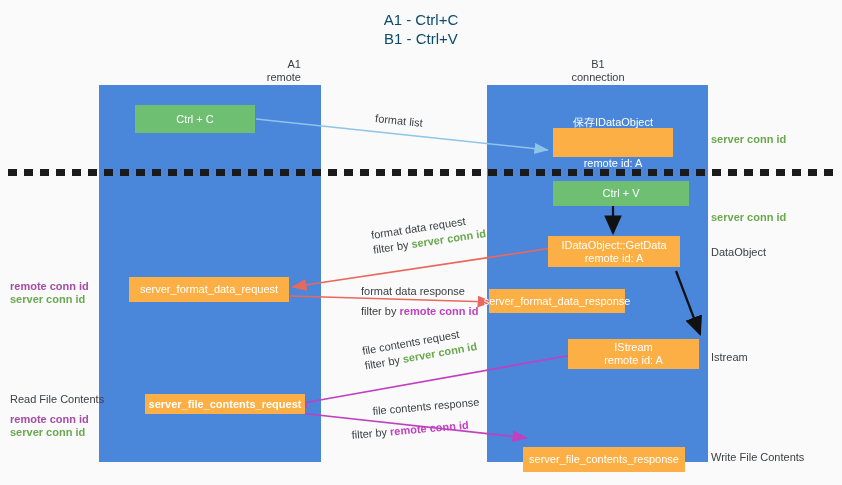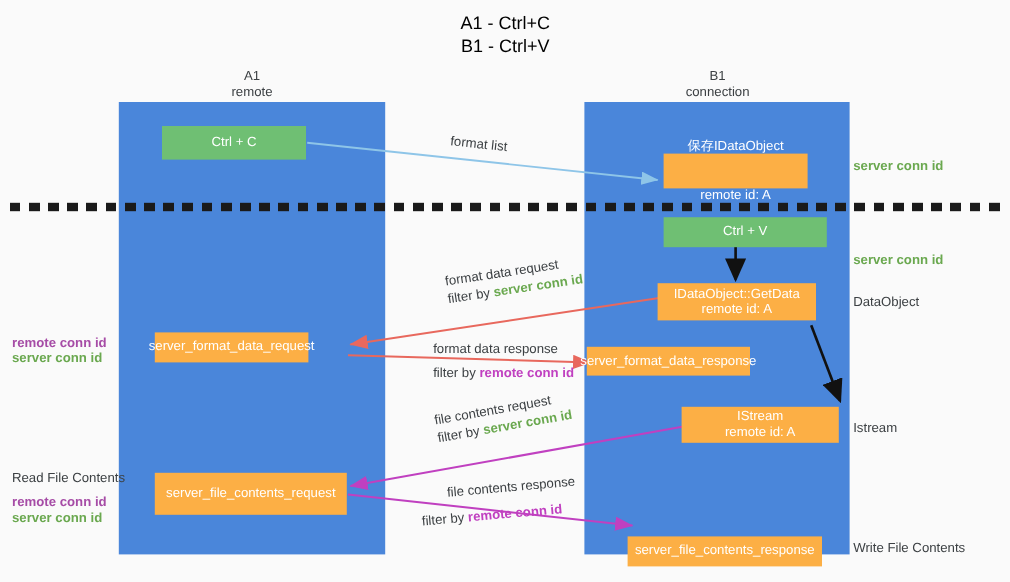--- a/index.html
+++ b/index.html
@@ -7,21 +7,21 @@
     width:842px;height:485px;position:relative;overflow:hidden;
     background:#fafafa;
     font-family:"Liberation Sans","DejaVu Sans",sans-serif;
     color:#3c4043;
   }
   #stage{position:absolute;left:0;top:0;width:842px;height:485px;}
 
   
   .title{
     position:absolute;left:0;top:10px;width:842px;text-align:center;
-    font-size:15px;line-height:19px;color:#000000;
+    font-size:15px;line-height:19px;color:#0c4a6e;
   }
 
   
   .panel{position:absolute;background:#4a86da;}
   .panel-head{
     position:absolute;text-align:center;font-size:11px;line-height:13px;color:#3c4043;
   }
 
   
   .box{
@@ -60,21 +60,21 @@
 </head>
 <body>
 
 <div id="stage">
 
   <div class="title">
     <div>A1 - Ctrl+C</div>
     <div>B1 - Ctrl+V</div>
   </div>
 
-  <div class="panel-head" style="left:119px;top:58px;width:182px;">
+  <div class="panel-head" style="left:119px;top:58px;width:182px;text-align:right;">
     <div>A1</div>
     <div>remote</div>
   </div>
   <div class="panel-head" style="left:507px;top:58px;width:182px;">
     <div>B1</div>
     <div>connection</div>
   </div>
 
   <div class="panel" style="left:99px;top:85px;width:222px;height:377px;"></div>
   <div class="panel" style="left:487px;top:85px;width:221px;height:377px;"></div>
@@ -128,29 +128,29 @@
   <div class="box orange" style="left:548px;top:236px;width:132px;height:31px;">
     <span>IDataObject::GetData</span>
     <span class="l2">remote id: A</span>
   </div>
 
   <div class="box orange" style="left:568px;top:339px;width:131px;height:30px;">
     <span>IStream</span>
     <span class="l2">remote id: A</span>
   </div>
 
-  <div class="box orange" style="left:129px;top:277px;width:128px;height:25px;">
+  <div class="box orange" style="left:129px;top:277px;width:160px;height:25px;">
     <span>server_format_data_request</span>
   </div>
 
   <div class="box orange" style="left:489px;top:289px;width:136px;height:24px;">
     <span>server_format_data_response</span>
   </div>
 
-  <div class="box orange" style="left:129px;top:394px;width:160px;height:35px;">
+  <div class="box orange" style="left:145px;top:394px;width:160px;height:20px;font-weight:bold;">
     <span>server_file_contents_request</span>
   </div>
 
   <div class="box orange" style="left:523px;top:447px;width:162px;height:25px;">
     <span>server_file_contents_response</span>
   </div>
 
   <div class="side green" style="left:711px;top:132px;">server conn id</div>
   <div class="side green" style="left:711px;top:210px;">server conn id</div>
   <div class="side dark" style="left:711px;top:245px;">DataObject</div>

